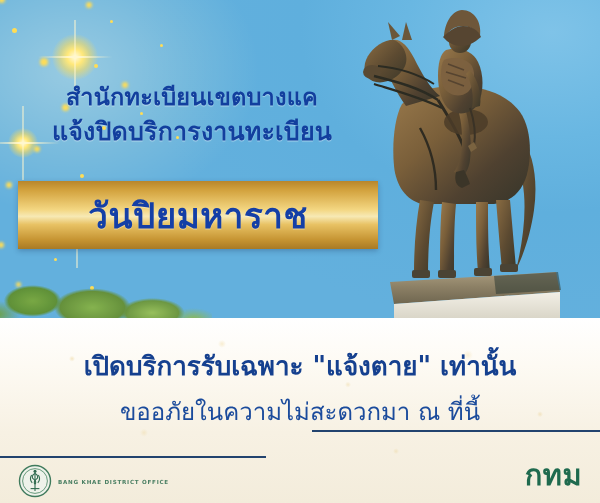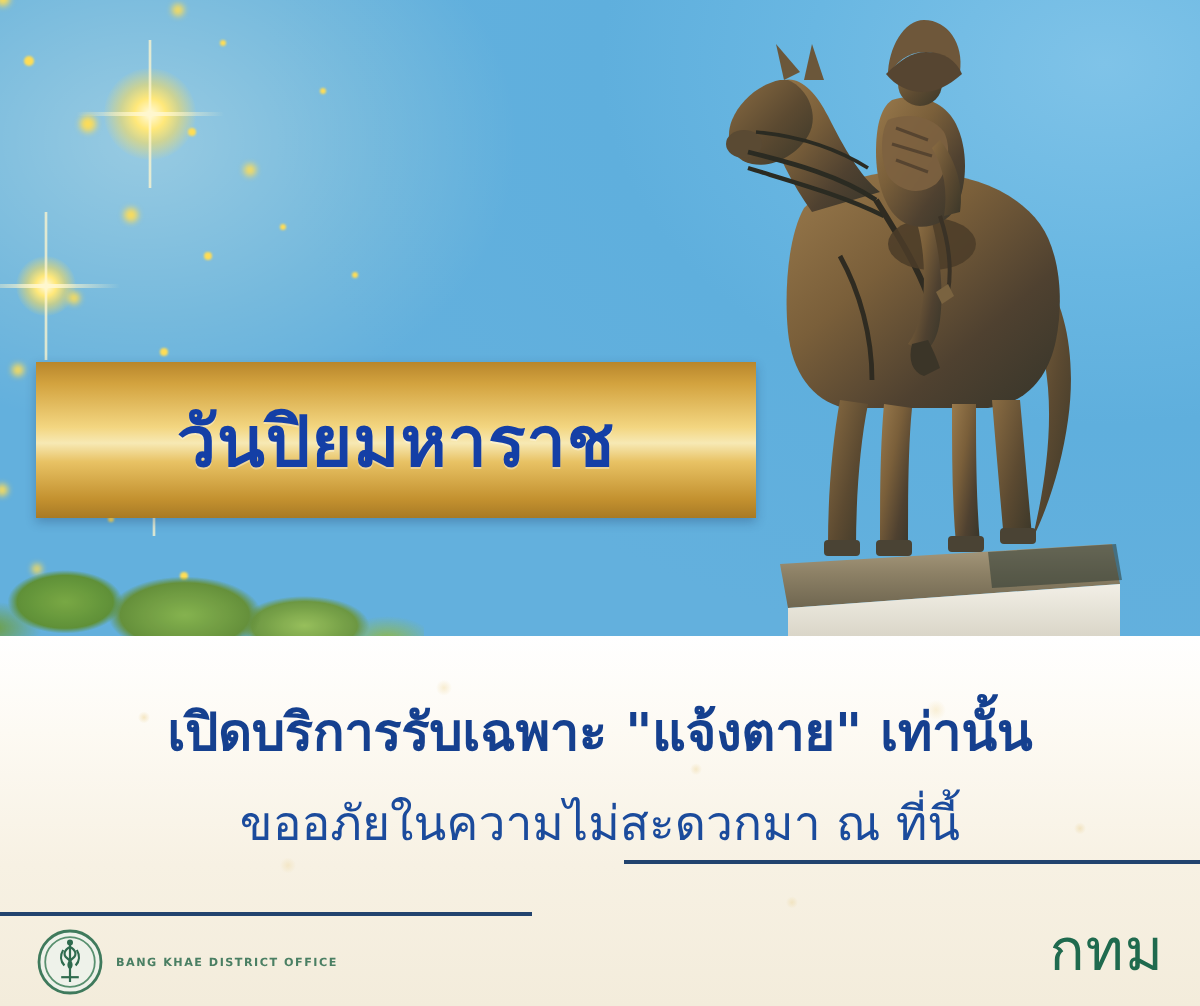--- a/index.html
+++ b/index.html
@@ -62,21 +62,21 @@
   .headline{
     position:absolute;left:0;top:84px;width:384px;text-align:center;
     color:#123f9e;font-weight:bold;line-height:1.18;
     font-size:23.5px;letter-spacing:.2px;
     text-shadow:0 1px 1px rgba(255,255,255,.45);
   }
   .headline .l2{display:block;font-size:25px;margin-top:5px;}
 
   
   .gold-banner{
-    position:absolute;left:18px;top:181px;width:360px;height:78px;
+    position:absolute;left:18px;top:181px;width:360px;height:68px;
     background:linear-gradient(180deg,#b8862c 0%,#d3a33f 14%,#f3d681 42%,#f7e9b4 52%,#e8c264 64%,#c3912f 88%,#a87a25 100%);
     box-shadow:0 2px 5px rgba(20,40,80,.28);
     display:flex;align-items:center;justify-content:center;
   }
   .gold-banner .txt{
     color:#143fa6;font-weight:bold;font-size:35px;letter-spacing:.5px;
     text-shadow:0 1px 0 rgba(255,255,255,.35);
     white-space:nowrap;
   }
 
@@ -125,21 +125,21 @@
   }
   .seal{width:34px;height:34px;flex:0 0 34px;}
   .seal svg{display:block;width:34px;height:34px;}
   .logo-txt{display:flex;flex-direction:column;line-height:1;}
   .logo-th{color:#2f6b4f;font-weight:bold;font-size:14.5px;letter-spacing:.2px;}
   .logo-en{color:#4a7f63;font-size:5.6px;font-weight:bold;letter-spacing:.75px;margin-top:3px;}
 
   
   .ktm{
     position:absolute;right:18px;top:452px;
-    color:#1f6a4e;font-weight:normal;font-size:29px;letter-spacing:.5px;
+    color:#1f6a4e;font-weight:bold;font-size:29px;letter-spacing:.5px;
   }
 </style>
 </head>
 <body>
 
 <div class="poster">
 
   <div class="sky">
     <div class="sky-haze"></div>
 
@@ -259,20 +259,22 @@
 
         <path d="M100,34 C100,20 108,6 118,6 C130,6 138,18 136,32
                  C132,26 126,22 118,22 C110,22 104,27 100,34 Z" fill="#6e573a"></path>
         <path d="M99,33 C106,26 112,22 119,22 C128,22 134,26 137,33
                  C130,39 124,42 118,42 C110,42 104,39 99,33 Z" fill="#564531"></path>
       </svg>
     </div>
   </div>
 
   <div class="headline">
+    <span>สำนักทะเบียนเขตบางแค</span>
+    <span class="l2">แจ้งปิดบริการงานทะเบียน</span>
   </div>
 
   <div class="gold-banner">
     <span class="txt">วันปิยมหาราช</span>
   </div>
 
 
   <div class="panel"></div>
   <div class="panel-line1">เปิดบริการรับเฉพาะ "แจ้งตาย" เท่านั้น</div>
   <div class="panel-line2">ขออภัยในความไม่สะดวกมา ณ ที่นี้</div>

